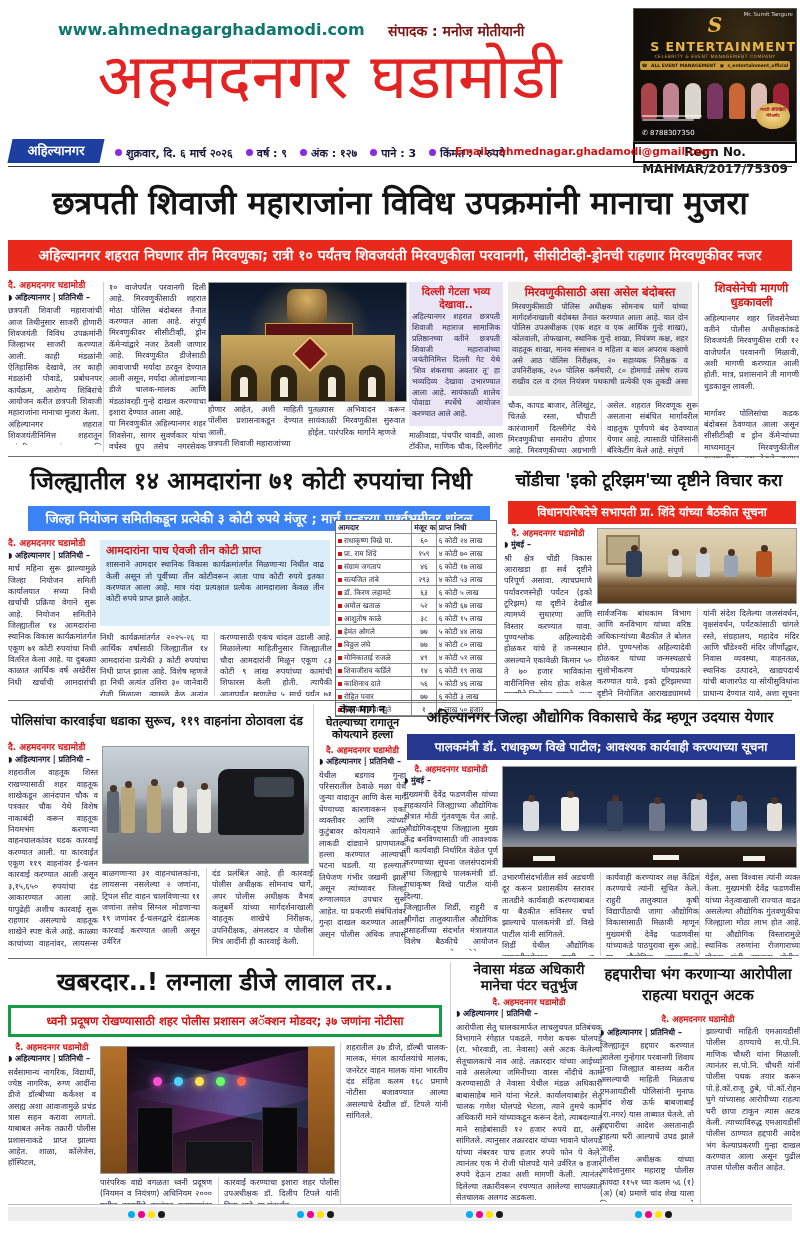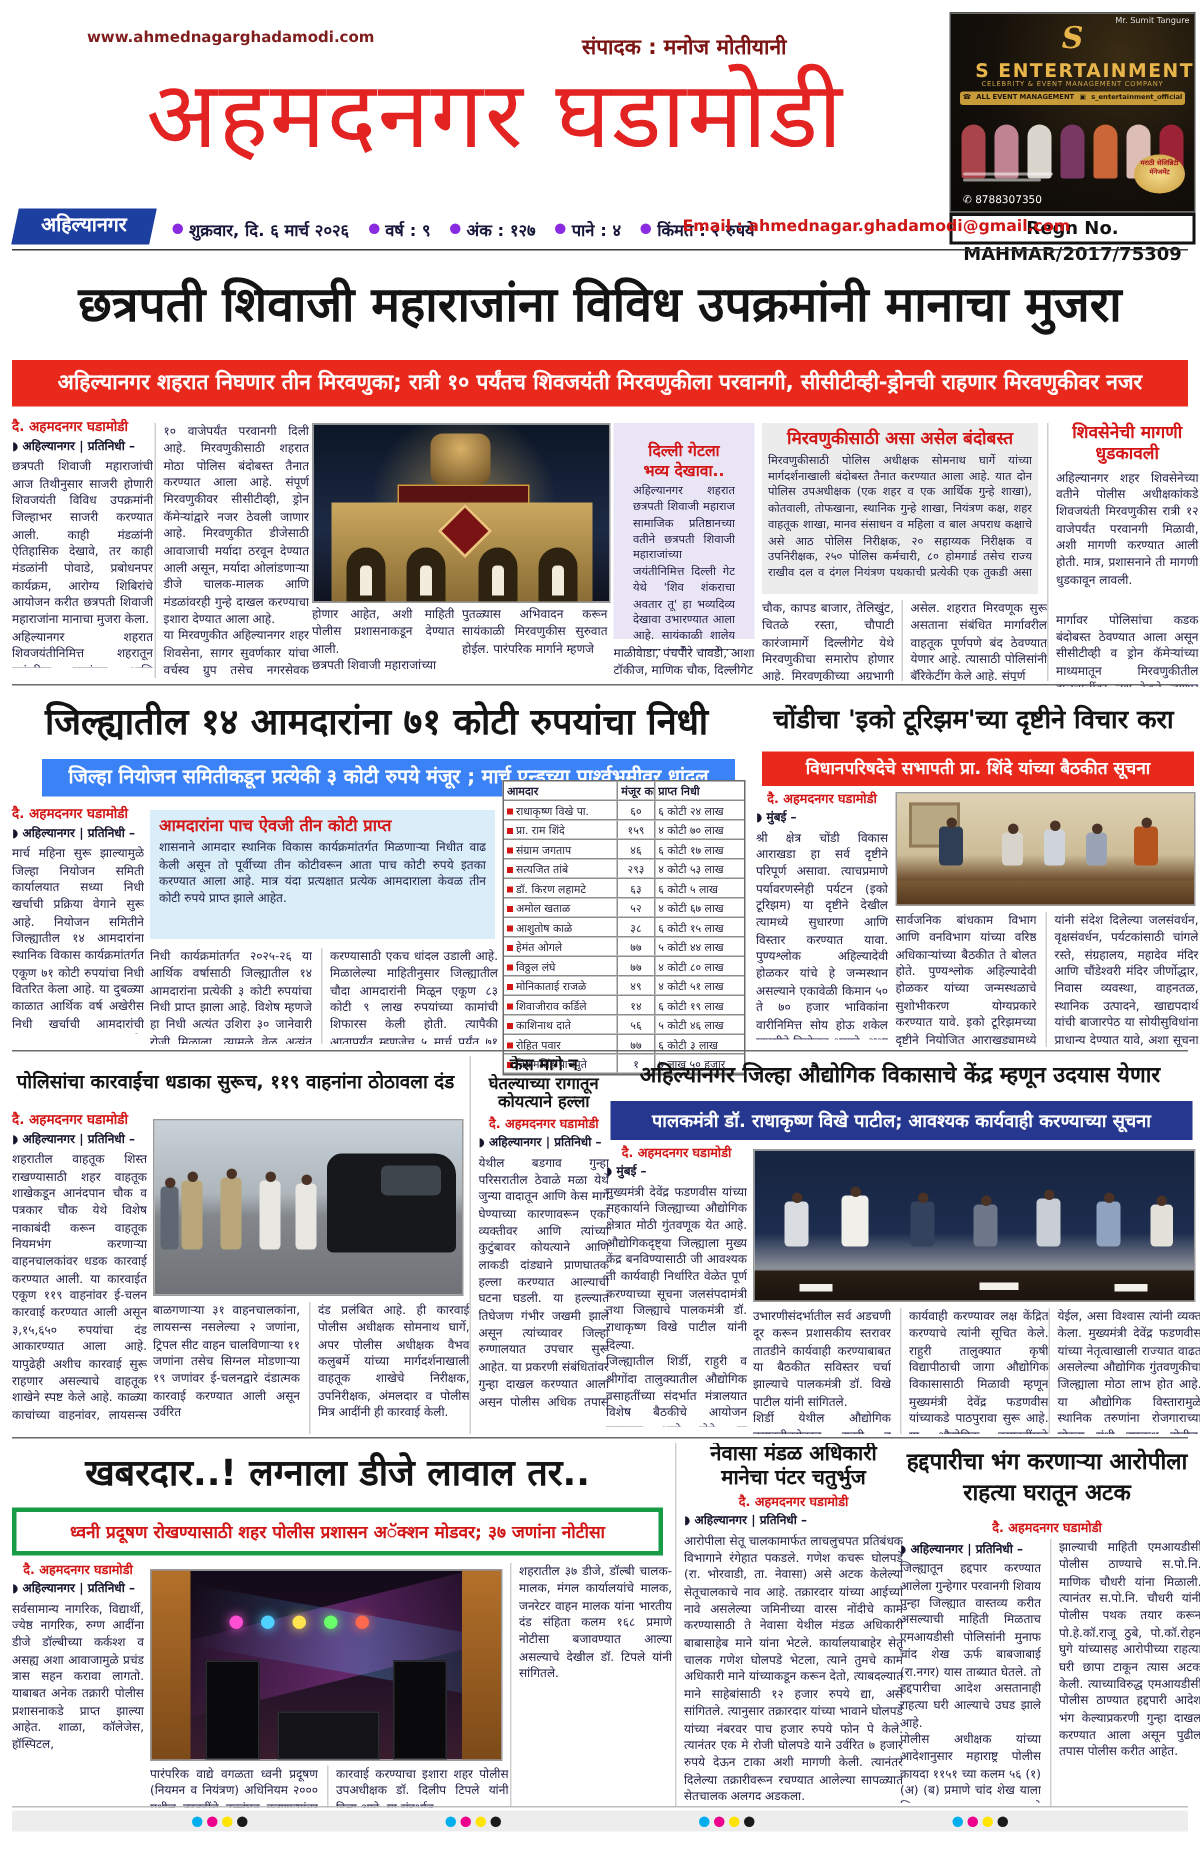--- a/index.html
+++ b/index.html
@@ -13,21 +13,21 @@
   .headline{font-weight:bold;color:#141414;text-align:center;line-height:1.15;overflow:hidden}
   .nowrap{white-space:nowrap}
   .bar{color:#fff;font-weight:bold;text-align:center;overflow:hidden}
   .boxtitle{color:#d31616;font-weight:bold;text-align:center;line-height:1.2}
   .vl{border-left:1px solid #cfcfcf;padding-left:5px}
   .hr{position:absolute;left:8px;right:8px;border-top:1.5px solid #6b6b6b;height:0}
   .photo{position:absolute;overflow:hidden;border:1px solid #9a9a9a}
   .fig{position:absolute;border-radius:3px}
   .fig:before{content:"";position:absolute;top:-6px;left:50%;width:7px;height:7px;margin-left:-3.5px;border-radius:50%;background:#4a3326}
   
-  .website{font-size:10px;font-weight:bold;color:#7f1d1d}
+  .website{font-size:16px;font-weight:bold;color:#0f766e}
   .editor{font-size:14px;font-weight:bold;color:#7c1414}
   .masthead{font-weight:normal;color:#e32222;text-align:center;line-height:1.25;letter-spacing:1px}
   .citybadge{background:#1d3fa0;color:#fff;font-weight:bold;font-size:13px;text-align:center;
              line-height:24px;transform:skewX(-12deg)}
   .citybadge span{display:block;transform:skewX(12deg)}
   .strip{display:flex;align-items:center;gap:13px;font-size:11px;font-weight:bold;color:#16163a}
   .strip .it{display:flex;align-items:center;gap:4px;white-space:nowrap}
   .pdot{width:7px;height:7px;border-radius:50%;background:#8a2be2;display:inline-block}
   .email{color:#cf1616;font-weight:bold;font-size:10.5px;white-space:nowrap}
   .regn{border:2px solid #121212;font-weight:bold;font-size:12px;text-align:center;color:#121212;background:#fff}
@@ -105,21 +105,21 @@
       <span class="it">
         <i class="pdot"></i>
         <span>वर्ष : ९</span>
       </span>
       <span class="it">
         <i class="pdot"></i>
         <span>अंक : १२७</span>
       </span>
       <span class="it">
         <i class="pdot"></i>
-        <span>पाने : ४</span>
+        <span>पाने : 3</span>
       </span>
       <span class="it">
         <i class="pdot"></i>
         <span>किंमत : २ रुपये</span>
       </span>
     </div>
   <div class="abs email" style="left:455px;top:145px">Email : ahmednagar.ghadamodi@gmail.com</div>
   <div class="hr" style="top:166px;border-top-color:#3a3a3a"></div>
 
   <div class="abs headline nowrap" style="left:4px;top:172px;width:792px;font-size:32px;height:62px;line-height:62px">छत्रपती शिवाजी महाराजांना विविध उपक्रमांनी मानाचा मुजरा</div>
@@ -150,21 +150,21 @@
         <div style="width:8px;height:20px;background:#f3ecdc;margin:12px auto 0;border-radius:3px 3px 0 0"></div>
       </div>
     <div class="abs" style="left:150px;bottom:0;width:26px;height:36px;background:#2e2310;border-radius:13px 13px 0 0">
         <div style="width:8px;height:20px;background:#f3ecdc;margin:12px auto 0;border-radius:3px 3px 0 0"></div>
       </div>
   </div>
   <div class="abs body" style="left:208px;top:404px;width:95px;height:50px">होणार आहेत, अशी माहिती पोलीस प्रशासनाकडून देण्यात आली.
 छत्रपती शिवाजी महाराजांच्या</div>
   <div class="abs body" style="left:308px;top:404px;width:97px;height:50px">पुतळ्यास अभिवादन करून सायंकाळी मिरवणुकीस सुरुवात होईल. पारंपरिक मार्गाने म्हणजे</div>
 
-  <div class="abs" style="left:409px;top:282px;width:94px;height:144px;background:#e9e5f5;padding:13px;box-sizing:border-box">
+  <div class="abs" style="left:409px;top:282px;width:94px;height:144px;background:#e9e5f5;padding:3px;box-sizing:border-box">
     <div class="boxtitle" style="font-size:10.5px">दिल्ली गेटला भव्य देखावा..</div>
     <div class="body small" style="height:112px;margin-top:2px">अहिल्यानगर शहरात छत्रपती शिवाजी महाराज सामाजिक प्रतिष्ठानच्या वतीने छत्रपती शिवाजी महाराजांच्या जयंतीनिमित्त दिल्ली गेट येथे 'शिव शंकराचा अवतार तू' हा भव्यदिव्य देखावा उभारण्यात आला आहे. सायंकाळी शालेय पोवाडा स्पर्धेचे आयोजन करण्यात आले आहे.</div>
   </div>
   <div class="abs body" style="left:409px;top:430px;width:94px;height:24px">माळीवाडा, पंचपीर चावडी, आशा टॉकीज, माणिक चौक, दिल्लीगेट</div>
 
   <div class="abs" style="left:508px;top:282px;width:184px;height:114px;background:#ececec;padding:4px;box-sizing:border-box">
     <div class="boxtitle" style="font-size:11.5px">मिरवणुकीसाठी असा असेल बंदोबस्त</div>
     <div class="body small" style="height:86px;margin-top:2px">मिरवणुकीसाठी पोलिस अधीक्षक सोमनाथ घार्गे यांच्या मार्गदर्शनाखाली बंदोबस्त तैनात करण्यात आला आहे. यात दोन पोलिस उपअधीक्षक (एक शहर व एक आर्थिक गुन्हे शाखा), कोतवाली, तोफखाना, स्थानिक गुन्हे शाखा, नियंत्रण कक्ष, शहर वाहतूक शाखा, मानव संसाधन व महिला व बाल अपराध कक्षाचे असे आठ पोलिस निरीक्षक, २० सहाय्यक निरीक्षक व उपनिरीक्षक, २५० पोलिस कर्मचारी, ८० होमगार्ड तसेच राज्य राखीव दल व दंगल नियंत्रण पथकाची प्रत्येकी एक तुकडी असा मोठा बंदोबस्त राहणार आहे.</div>
   </div>
   <div class="abs body" style="left:508px;top:400px;width:88px;height:54px">चौक, कापड बाजार, तेलिखुंट, चितळे रस्ता, चौपाटी कारंजामार्गे दिल्लीगेट येथे मिरवणुकीचा समारोप होणार आहे. मिरवणुकीच्या अग्रभागी पारंपरिक वाद्य पथक</div>

